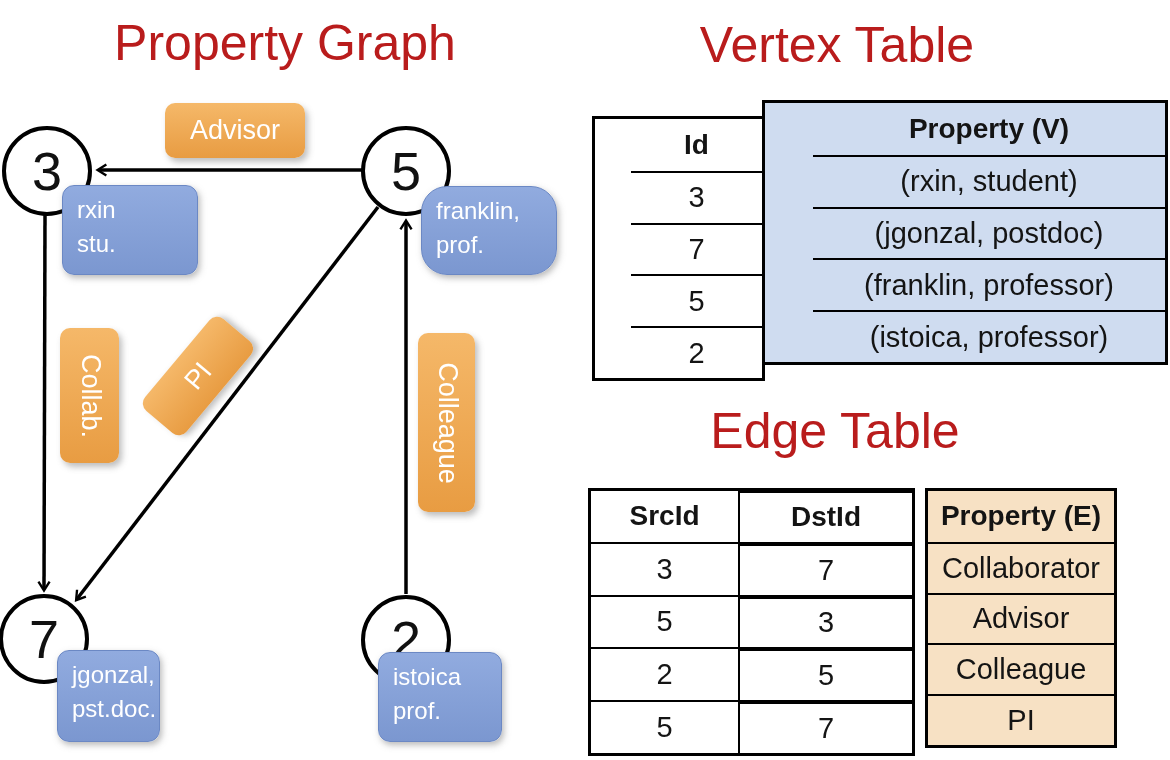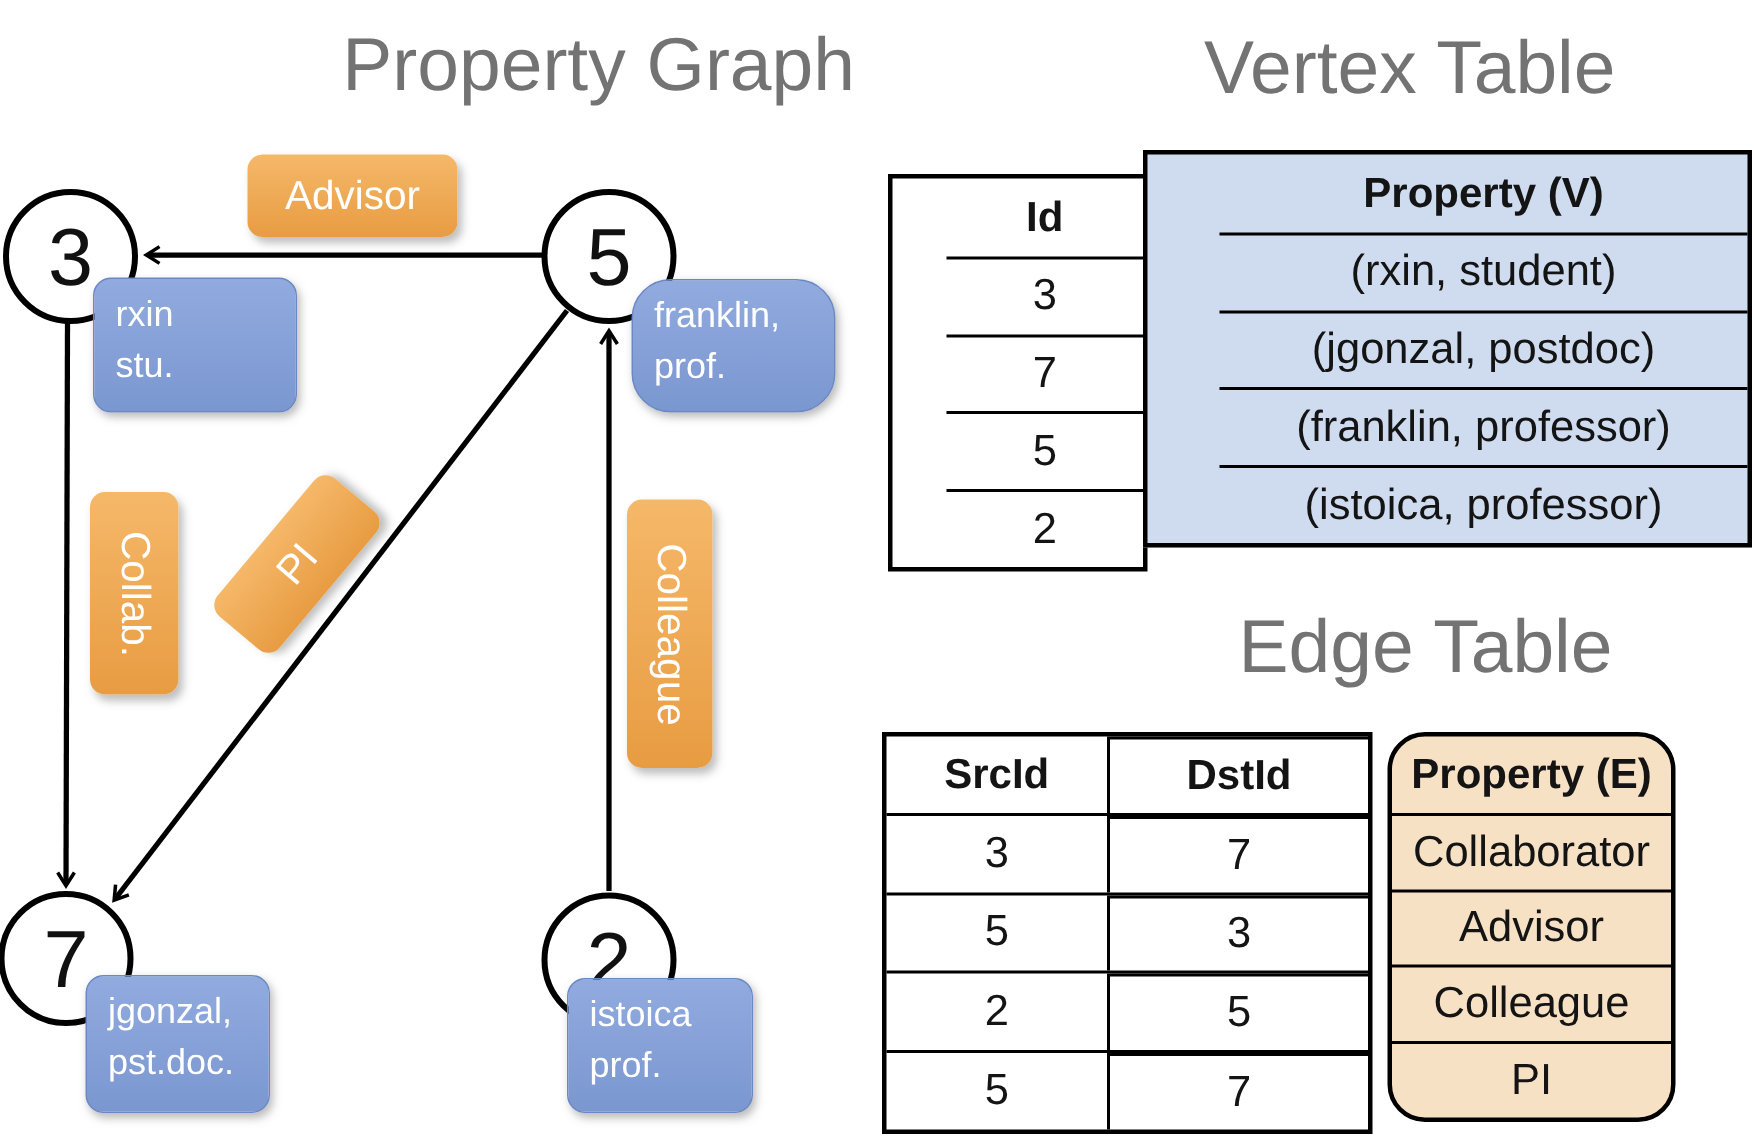--- a/index.html
+++ b/index.html
@@ -1,22 +1,22 @@
 <!DOCTYPE html>
 <html style="--orange-box-top: #f5b869; --orange-box-bottom: #e89c42; --blue-box-top: #91abdf; --blue-box-bottom: #7b97d0; --vertex-cell-bg: #cfdcf0; --edge-cell-bg: #f7e1c4; --line: #000000;"><head>
 <meta charset="utf-8">
 <style>
   html,body{margin:0;padding:0;background:#fff;}
   #stage{
     position:relative;width:1170px;height:760px;background:#fff;overflow:hidden;
     font-family:"Liberation Sans", sans-serif;color:#141414;
   }
   .big-title{
-    position:absolute;text-align:right;font-size:50px;font-weight:300;
-    color:#737373;letter-spacing:0px;white-space:nowrap;
+    position:absolute;text-align:center;font-size:50px;font-weight:300;
+    color:#b91c1c;letter-spacing:0px;white-space:nowrap;
   }
   #graph-svg{position:absolute;left:0;top:0;z-index:1;}
 
   
   .obox{
     position:absolute;z-index:2;border-radius:10px;
     background:linear-gradient(180deg,var(--orange-box-top,#f5b869),var(--orange-box-bottom,#e89c42));
     box-shadow:3px 4px 6px rgba(110,110,110,.45);
     color:#fff;display:flex;align-items:center;justify-content:center;
     font-size:27px;
@@ -101,21 +101,21 @@
   </div>
 
   <div class="bbox" style="left:62px;top:185px;width:136px;height:90px;">
     <span>rxin</span>
     <span>stu.</span>
   </div>
   <div class="bbox" style="left:421px;top:186px;width:136px;height:89px;border-radius:26px;">
     <span>franklin,</span>
     <span>prof.</span>
   </div>
-  <div class="bbox" style="left:57px;top:650px;width:123px;height:92px;">
+  <div class="bbox" style="left:57px;top:650px;width:103px;height:92px;">
     <span>jgonzal,</span>
     <span>pst.doc.</span>
   </div>
   <div class="bbox" style="left:378px;top:652px;width:124px;height:90px;">
     <span>istoica</span>
     <span>prof.</span>
   </div>
 
   <div class="tcol" id="vt-id" style="left:592px;top:116px;width:173px;padding-left:36px;">
     <div class="tcell v-cell thead">Id</div>
@@ -149,21 +149,21 @@
     <div class="trow2">
       <div class="tcell e-cell c1">2</div>
       <div class="tcell e-cell">5</div>
     </div>
     <div class="trow2">
       <div class="tcell e-cell c1">5</div>
       <div class="tcell e-cell">7</div>
     </div>
   </div>
 
-  <div class="tcol" id="et-prop" style="left:925px;top:488px;width:192px;border-radius:25px;">
+  <div class="tcol" id="et-prop" style="left:925px;top:488px;width:192px;">
     <div class="tcell e-cell thead">Property (E)</div>
     <div class="tcell e-cell">Collaborator</div>
     <div class="tcell e-cell">Advisor</div>
     <div class="tcell e-cell">Colleague</div>
     <div class="tcell e-cell">PI</div>
   </div>
 
 </div>
 
 </body></html>

